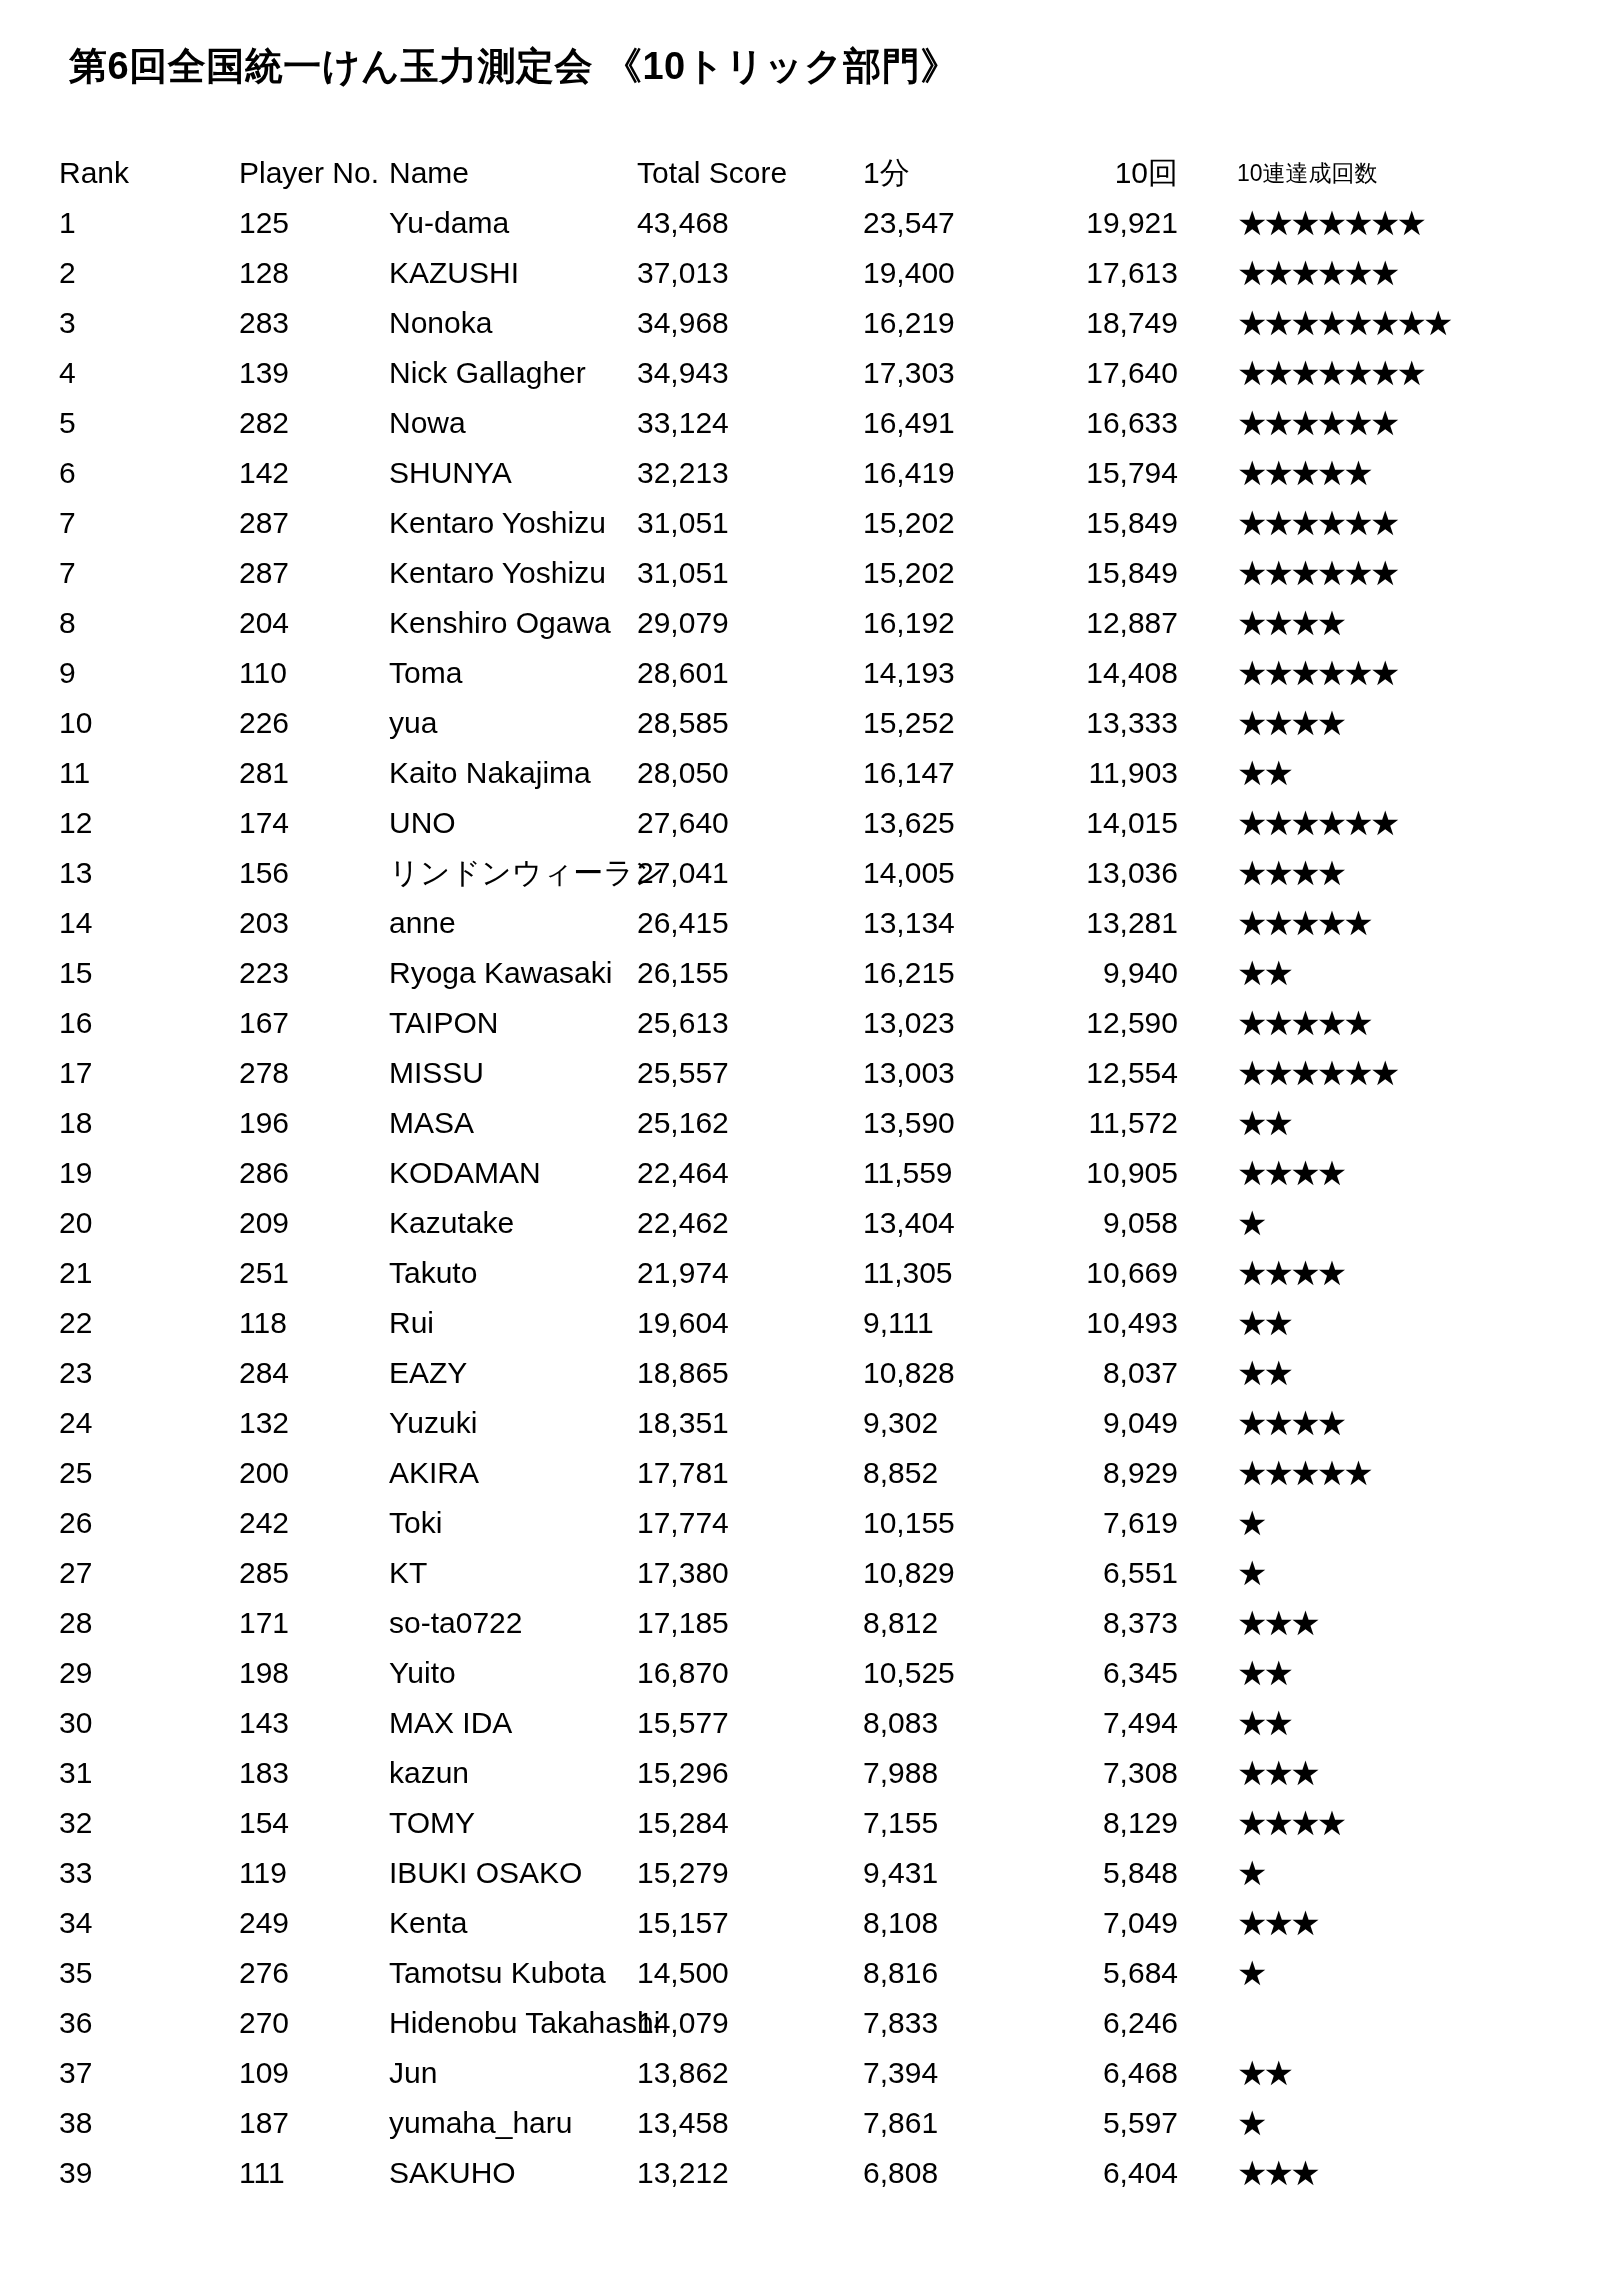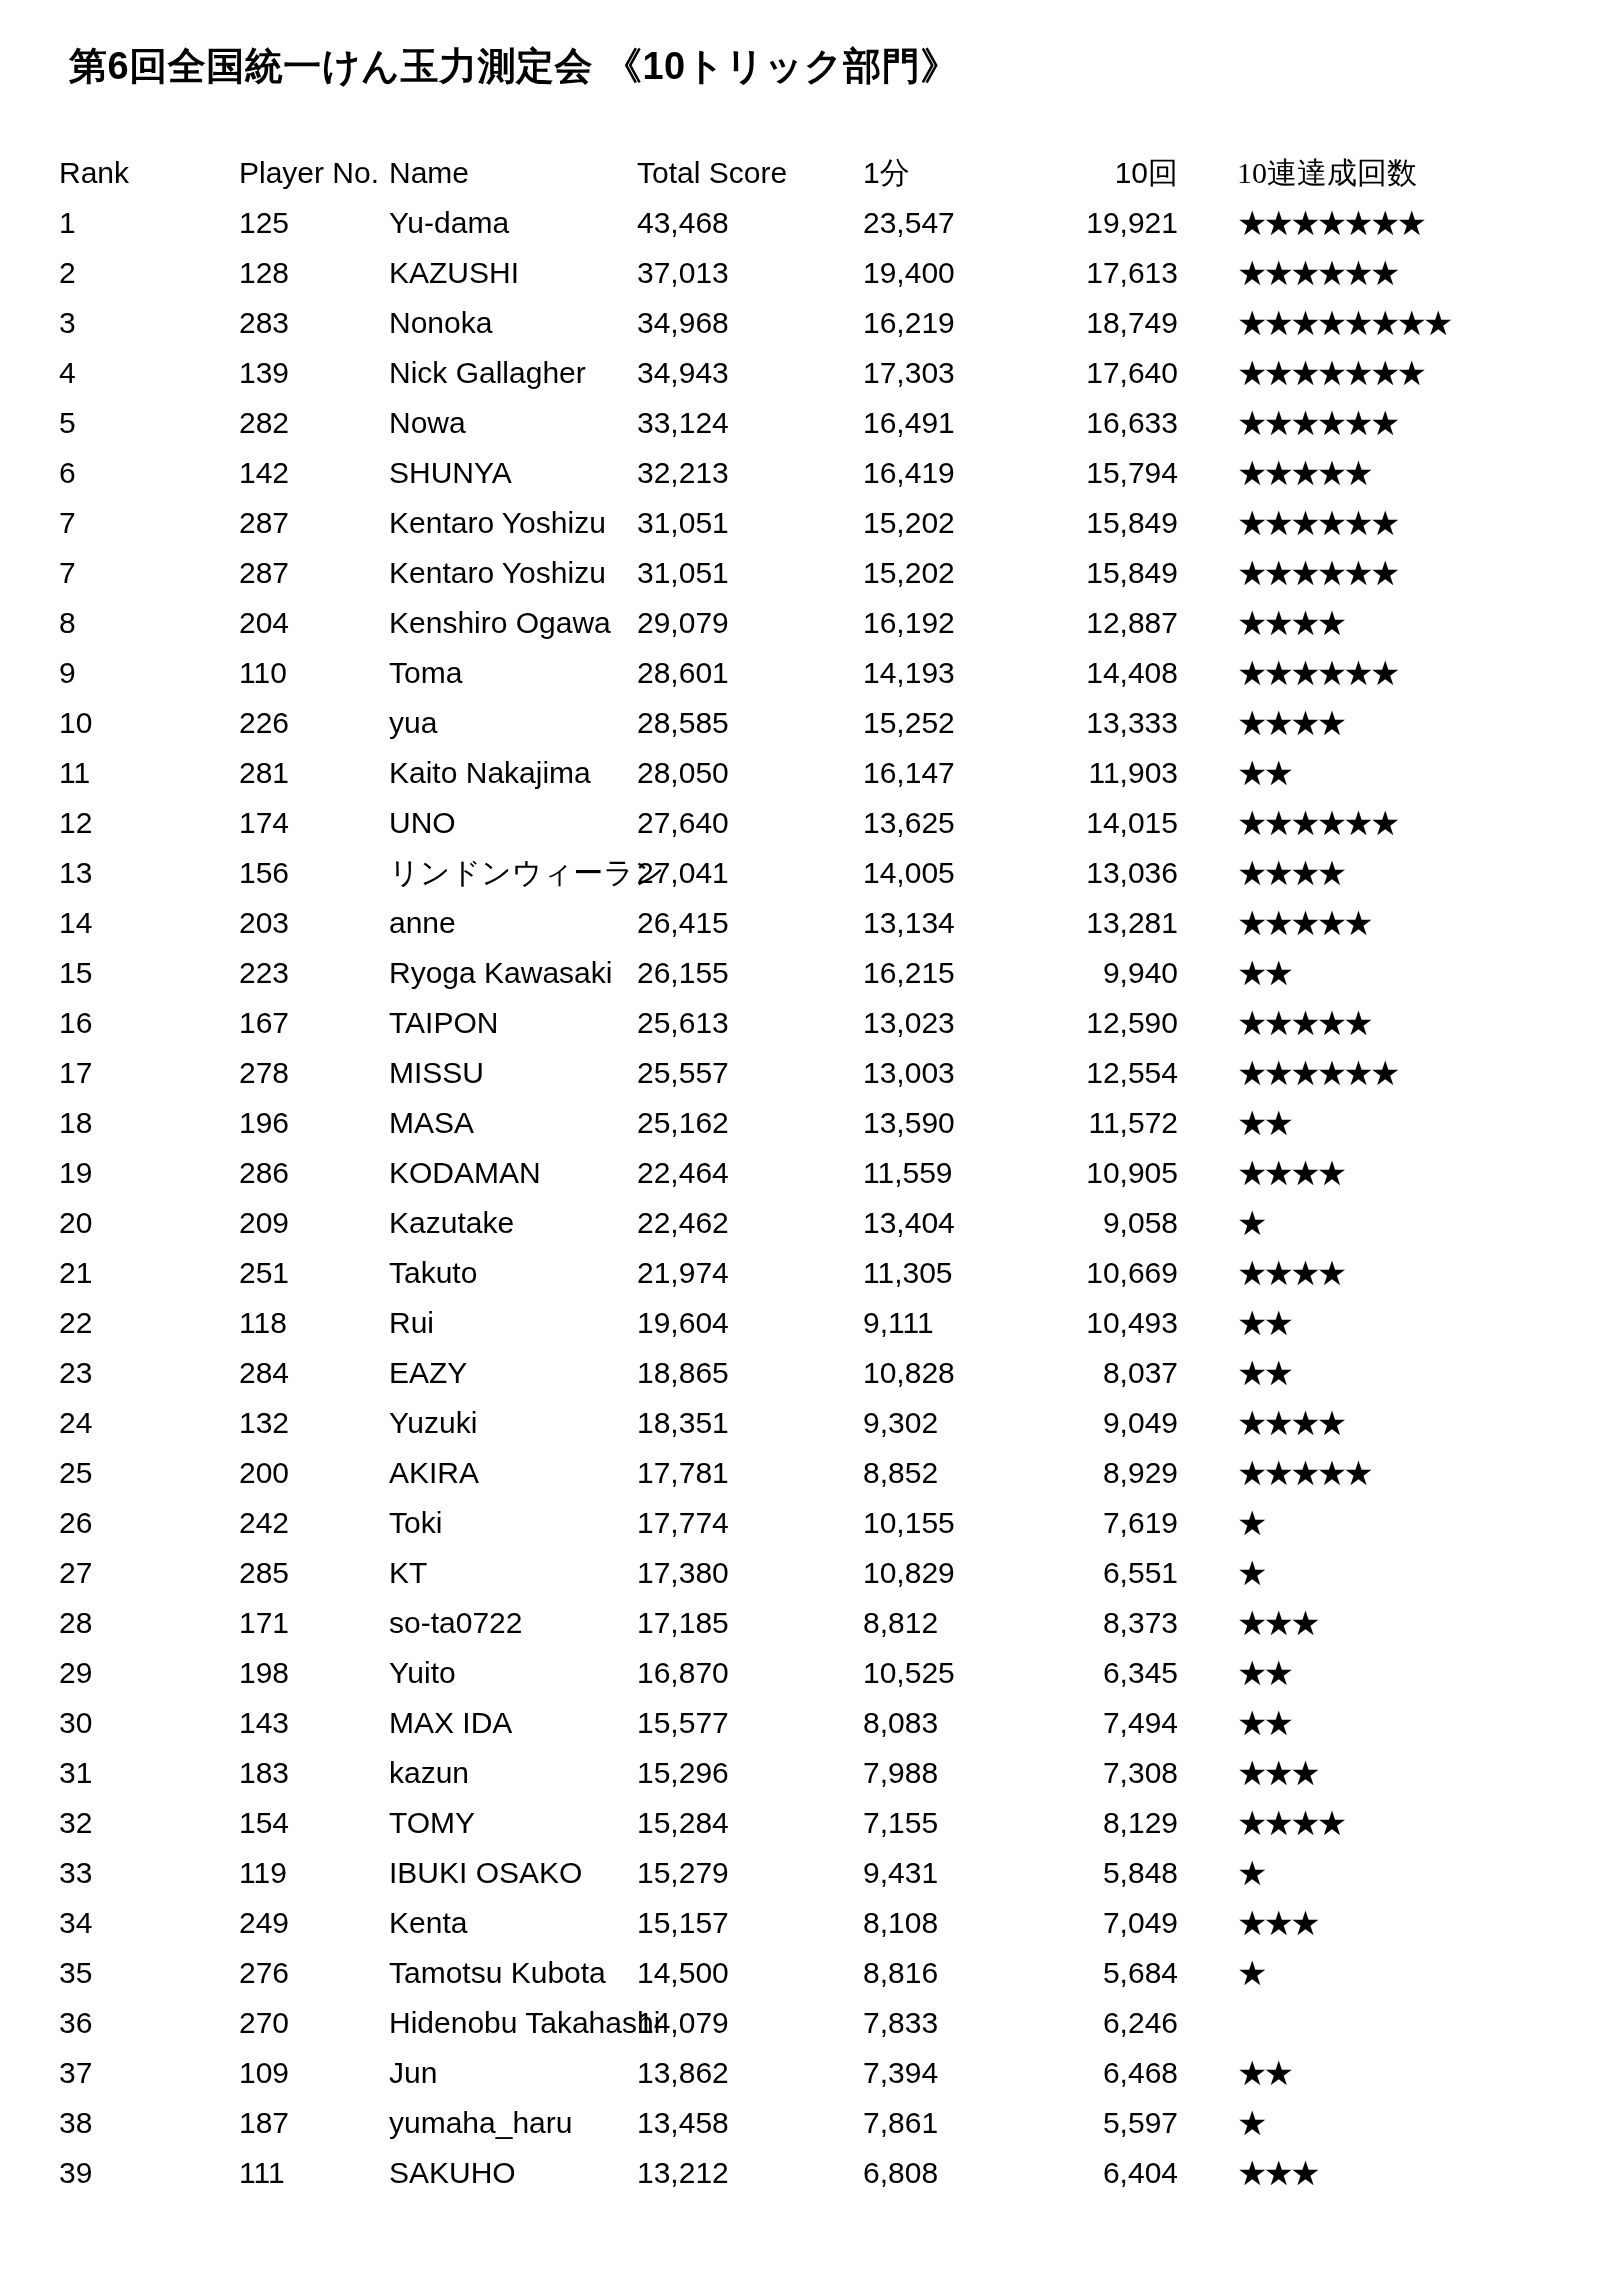--- a/index.html
+++ b/index.html
@@ -64,21 +64,21 @@
 <h1 class="title">第6回全国統一けん玉力測定会 《10トリック部門》</h1>
 
 <div class="table">
   <div class="row header">
     <div class="cell c-rank">Rank</div>
     <div class="cell c-pno">Player No.</div>
     <div class="cell c-name">Name</div>
     <div class="cell c-total">Total Score</div>
     <div class="cell c-min1">1分</div>
     <div class="cell c-ten">10回</div>
-    <div class="cell c-stars" style="font-size:30px; letter-spacing:0;font-family:Liberation Serif, serif;">10連達成回数</div>
+    <div class="cell c-stars" style="font-size:23px; letter-spacing:0;">10連達成回数</div>
   </div>
   <div id="rows">
   <div class="row">
     <div class="cell c-rank">1</div>
     <div class="cell c-pno">125</div>
     <div class="cell c-name">Yu-dama</div>
     <div class="cell c-total">43,468</div>
     <div class="cell c-min1">23,547</div>
     <div class="cell c-ten">19,921</div>
     <div class="cell c-stars">★★★★★★★</div>

